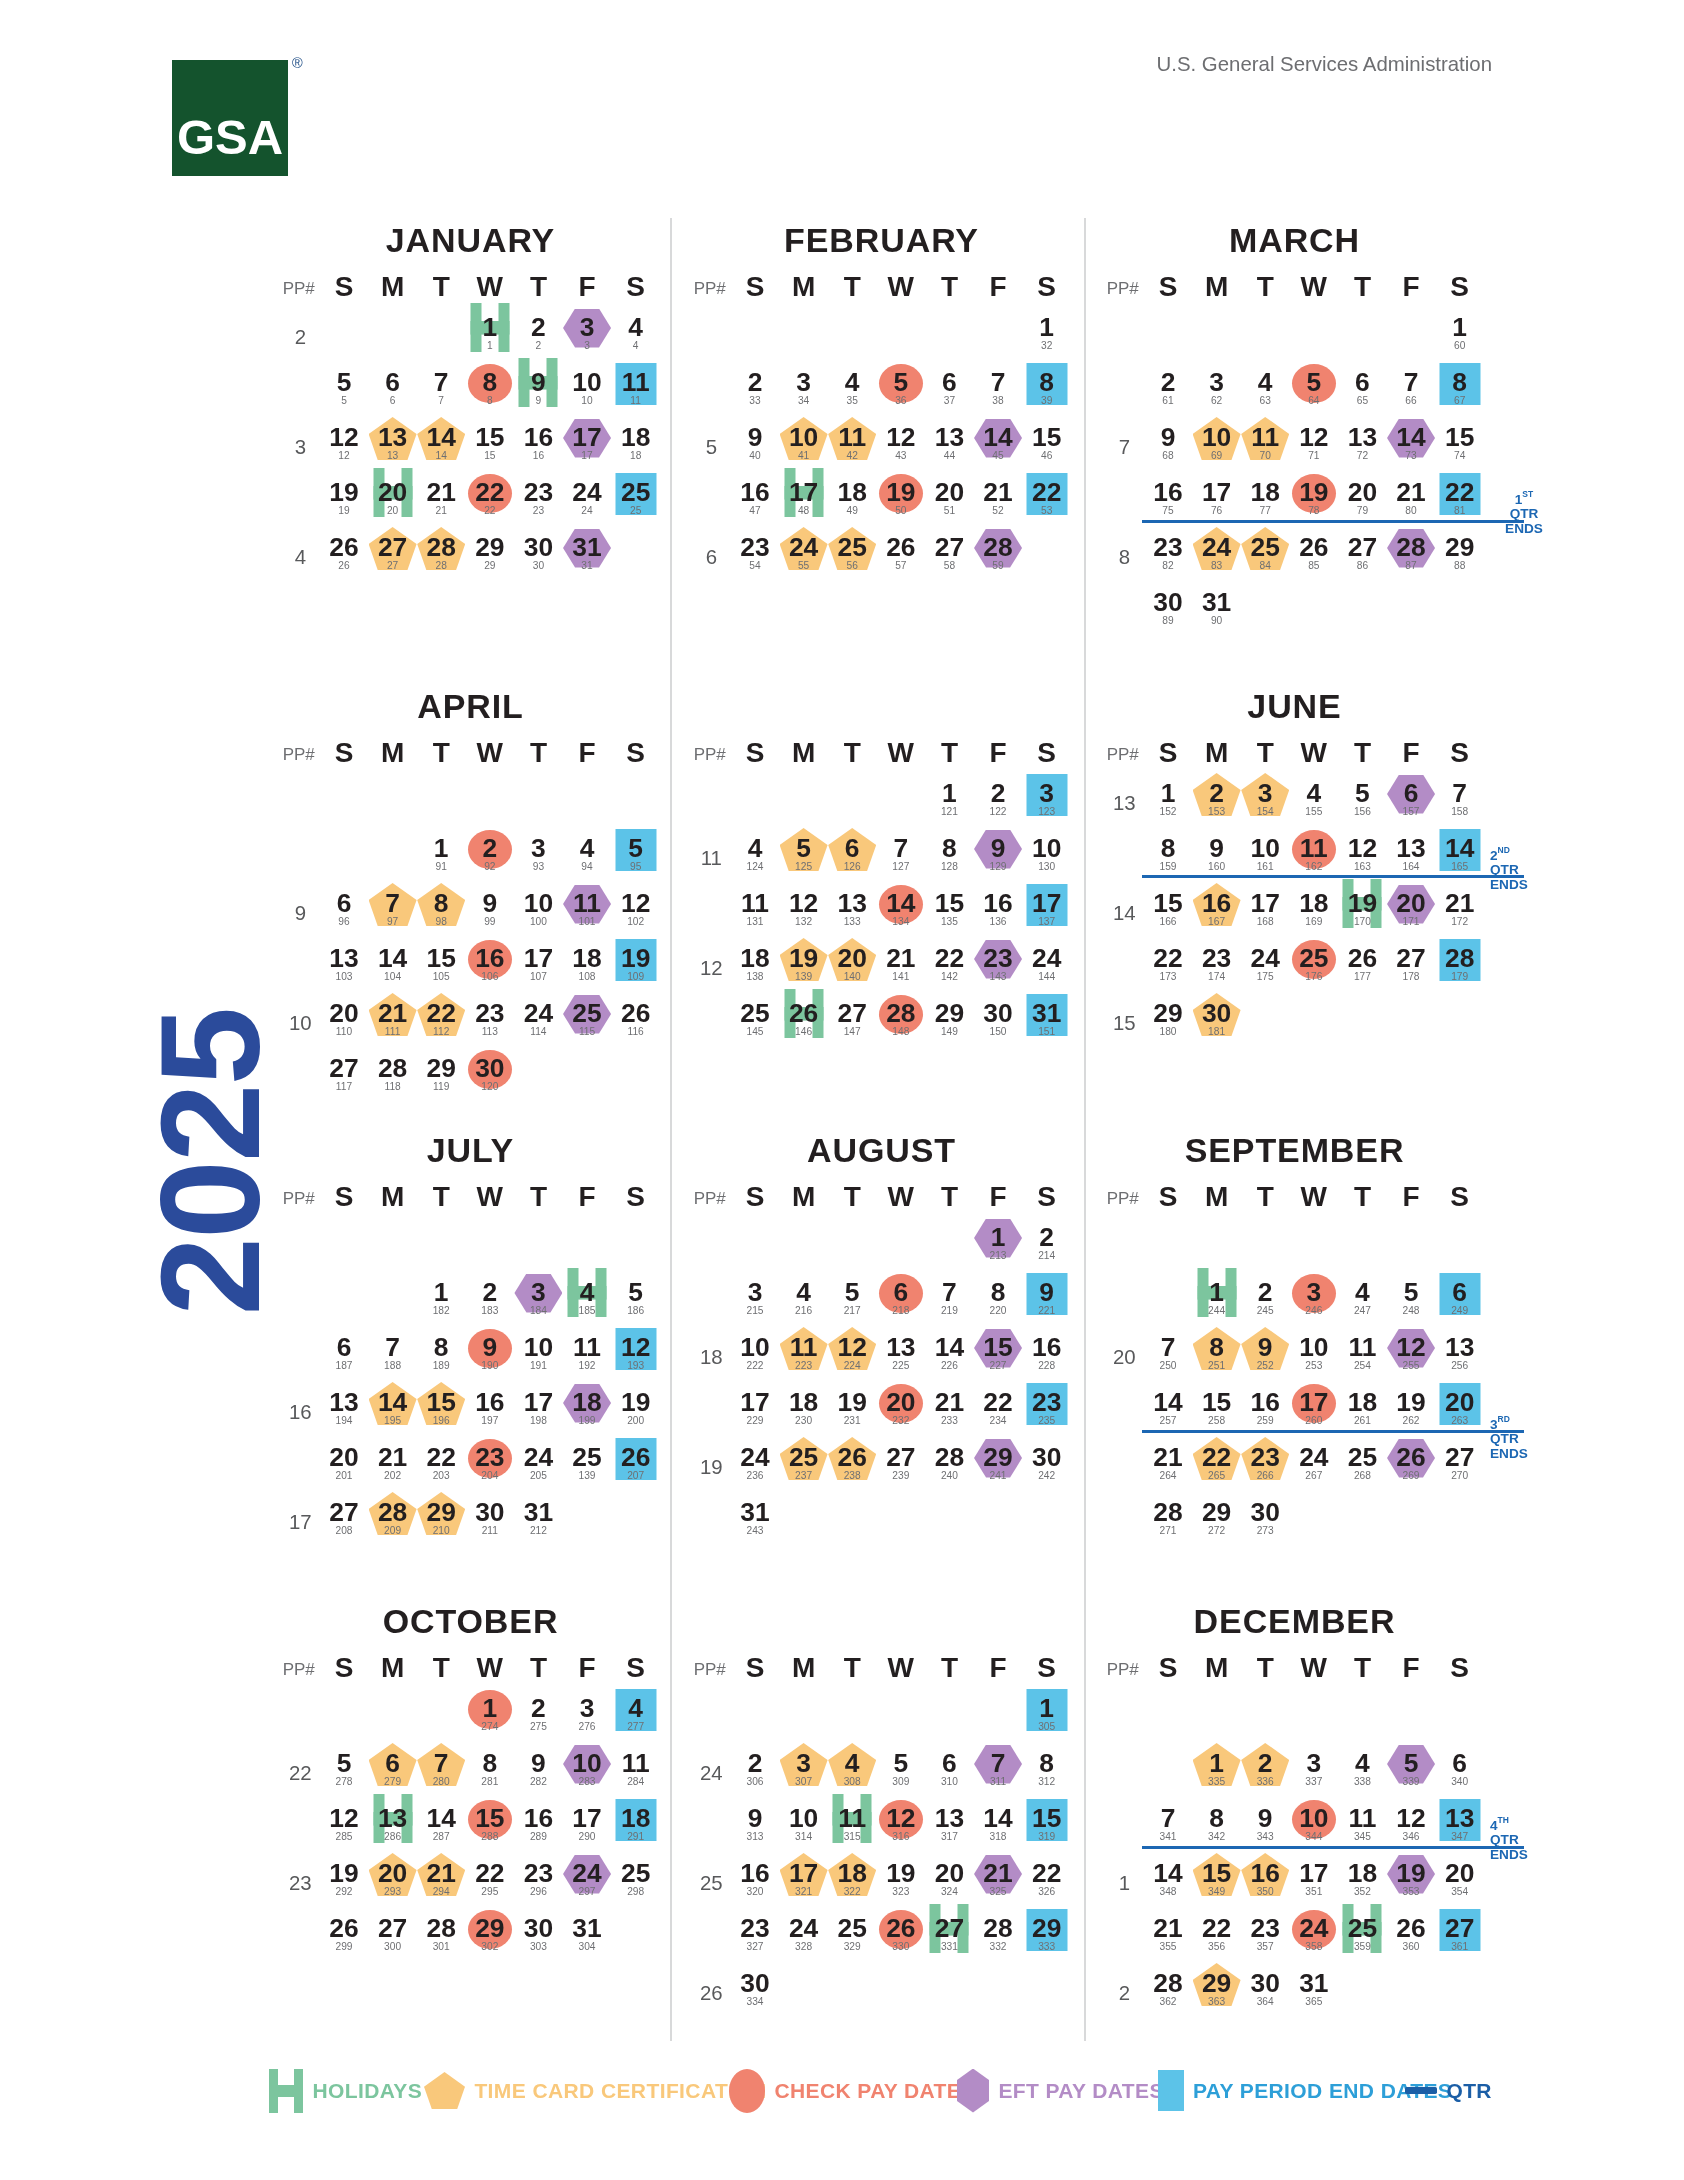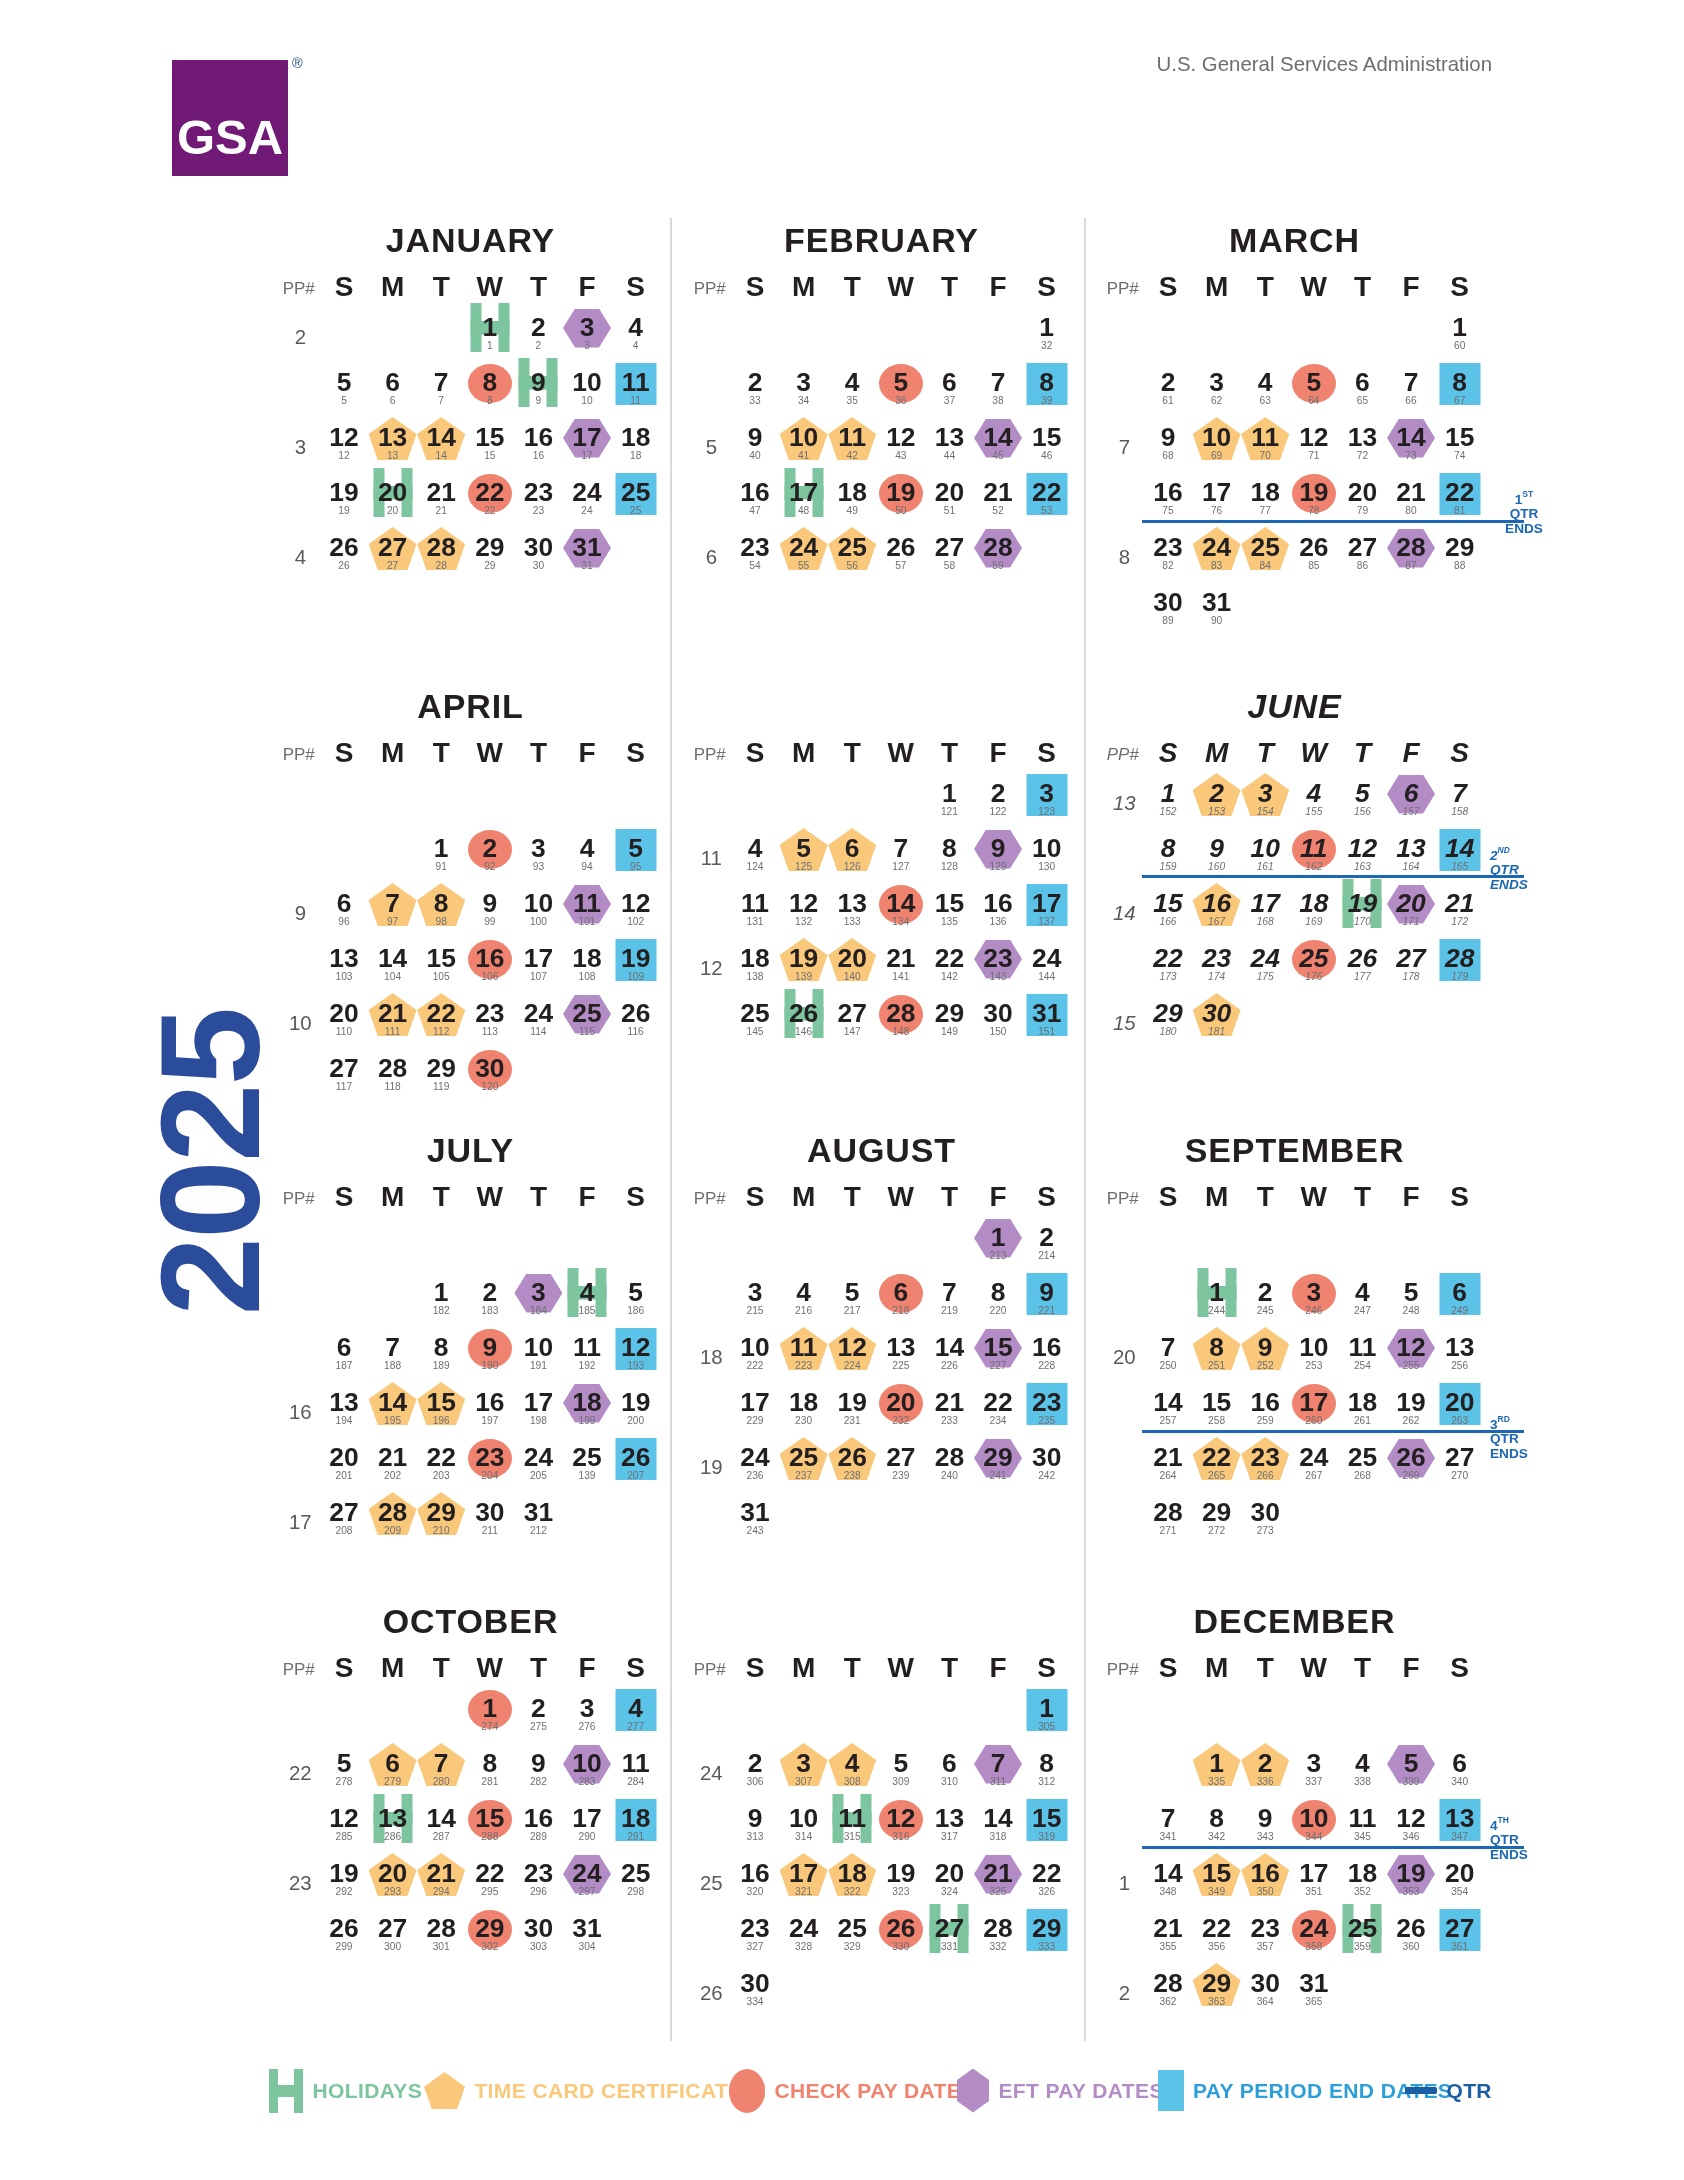--- a/index.html
+++ b/index.html
@@ -1,20 +1,20 @@
 <!DOCTYPE html>
 <html style="--hol: #7CC59E; --tc: #F9C87B; --chk: #F0836F; --eft: #B38CC6; --ppe: #5CC3E8; --qtr: #1C67B3; --ppetext: #2D9FD8; --qtrtext: #1B5EA6;font-size:13.6px"><head>
 <meta charset="utf-8">
 <style>
   html,body{margin:0;padding:0;background:#fff;}
   body{width:1685px;height:2181px;position:relative;font-family:"Liberation Sans","DejaVu Sans",sans-serif;color:#231F20;}
   .page{position:absolute;inset:0;background:#fff;overflow:hidden;}
 
   
-  .gsa-logo{position:absolute;left:172px;top:60px;width:116px;height:116px;background:#701a75;
+  .gsa-logo{position:absolute;left:172px;top:60px;width:116px;height:116px;background:#14532d;
     display:flex;align-items:flex-end;justify-content:center;padding-bottom:13.6px;box-sizing:border-box;}
   .gsa-text{color:#fff;font-size:49px;font-weight:bold;line-height:1;letter-spacing:0;}
   .gsa-reg{position:absolute;left:292px;top:55px;font-size:14.5px;color:#1D4C85;}
   .agency{position:absolute;top:53px;right:193px;font-size:20.4px;color:#6D6E71;}
 
   
   .year{position:absolute;left:210px;top:1162px;transform:translate(-50%,-50%) rotate(-90deg);
     font-size:141px;font-weight:bold;color:#2B4B9B;white-space:nowrap;letter-spacing:-1.7px;}
 
   
@@ -930,21 +930,21 @@
               <span class="jnum">150</span>
             </div>
             <div class="cell">
               <i class="mk mk-P"></i>
               <span class="dnum">31</span>
               <span class="jnum">151</span>
             </div>
           </div>
         </div>
       </div>
-      <div class="month" style="left: 1105px; top: 687px; font-style: italic;">
+      <div class="month" style="left: 1105px; top: 687px;">
         <div class="m-title">JUNE</div>
         <div class="m-head">
           <span class="pp-hash">PP#</span>
           <span class="dow">S</span>
           <span class="dow">M</span>
           <span class="dow">T</span>
           <span class="dow">W</span>
           <span class="dow">T</span>
           <span class="dow">F</span>
           <span class="dow">S</span>

